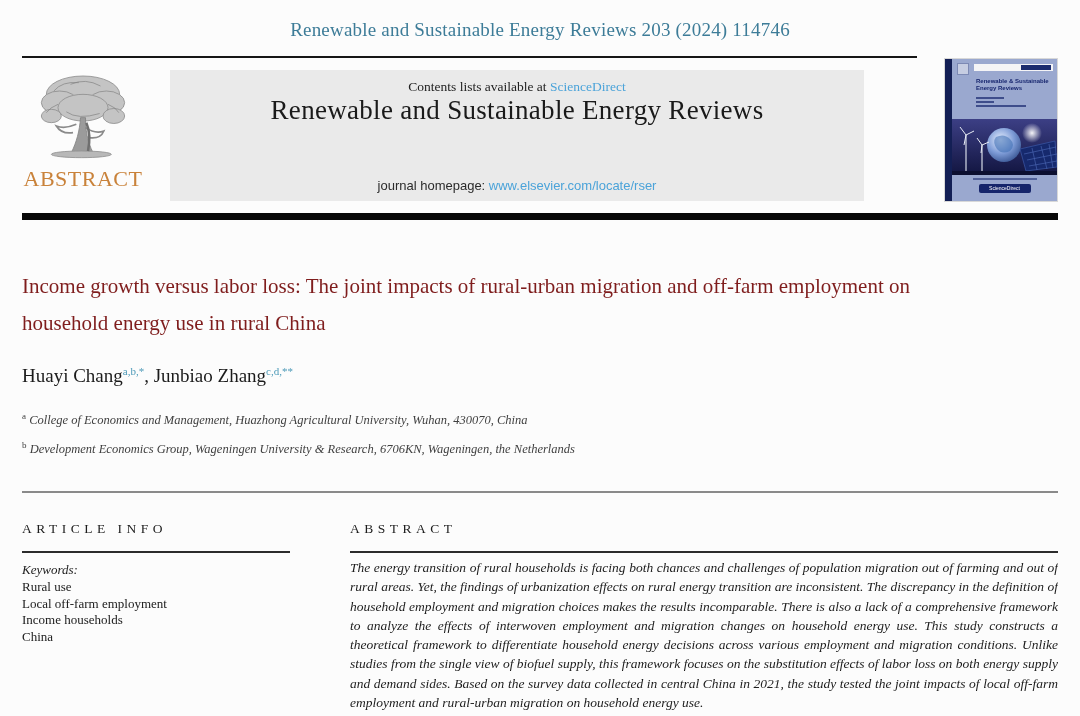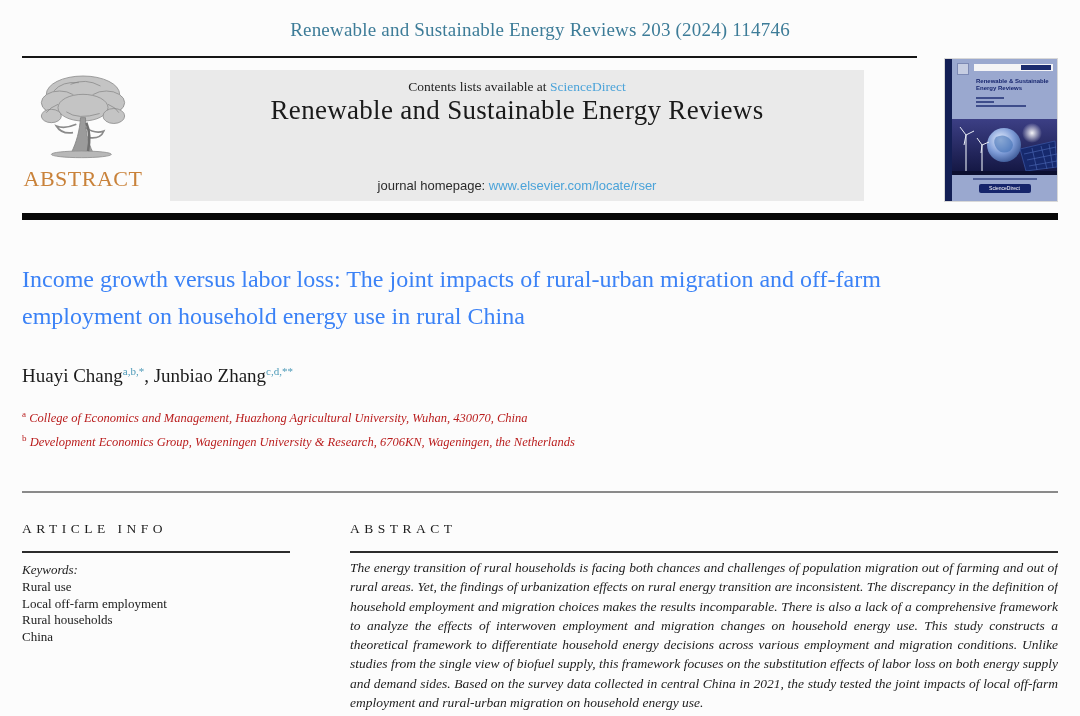--- a/index.html
+++ b/index.html
@@ -57,26 +57,26 @@
   .cover-brand {
     margin:4px auto 0 auto; width:52px; height:9px; background:#16256b; border-radius:2px;
     font-family:"Liberation Sans", sans-serif; font-size:5px; color:#fff;
     text-align:center; line-height:9px;
   }
 
   .bar-heavy { position:absolute; left:22px; top:213px; width:1036px; height:7px; background:#070707; }
 
   
   .title {
-    position:absolute; left:22px; top:261px; width:930px;
-    font-size:24px; line-height:37px; color:#3b82f6;
+    position:absolute; left:22px; top:268px; width:930px;
+    font-size:21px; line-height:37px; color:#7f1d1d;
   }
   .authors { position:absolute; left:22px; top:365px; font-size:19px; color:#1b1b1b; }
   .authors sup { font-size:11px; color:#4d9ab8; }
-  .affils { position:absolute; left:22px; top:404px; font-size:12.5px; font-style:italic; color:#b91c1c; line-height:20px; }
+  .affils { position:absolute; left:22px; top:404px; font-size:12.5px; font-style:italic; color:#404040; line-height:25px; }
   .affils sup { font-style:normal; font-size:9px; }
 
   .rule-mid { position:absolute; left:22px; top:491px; width:1036px; height:2px; background:#8a8a8a; }
 
   
   .sec-head { position:absolute; top:521px; font-size:13.5px; letter-spacing:4.5px; color:#1d1d1d;text-align:center; }
   .sec-head.ai { left:22px; }
   .sec-head.ab { left:350px; }
   .rule-ai { position:absolute; left:22px; top:551px; width:268px; height:1.5px; background:#2c2c2c; }
   .rule-ab { position:absolute; left:350px; top:551px; width:708px; height:1.5px; background:#2c2c2c; }
@@ -200,21 +200,21 @@
 
   <div class="sec-head ai">ARTICLE INFO</div>
   <div class="sec-head ab">ABSTRACT</div>
   <div class="rule-ai"></div>
   <div class="rule-ab"></div>
 
   <div class="keywords">
     <div class="kw-label">Keywords:</div>
     <div>Rural use</div>
     <div>Local off-farm employment</div>
-    <div>Rural households</div>
+    <div>Income households</div>
     <div>China</div>
   </div>
 
   <div class="abstract">
     <span>The energy transition of rural households is facing both chances and challenges of population migration out of farming and out of rural areas. Yet, the findings of urbanization effects on rural energy transition are inconsistent. The discrepancy in the definition of household employment and migration choices makes the results incomparable. There is also a lack of a comprehensive framework to analyze the effects of interwoven employment and migration changes on household energy use. This study constructs a theoretical framework to differentiate household energy decisions across various employment and migration conditions. Unlike studies from the single view of biofuel supply, this framework focuses on the substitution effects of labor loss on both energy supply and demand sides. Based on the survey data collected in central China in 2021, the study tested the</span><span> joint impacts of local off-farm employment and rural-urban migration on household energy use.</span>
   </div>
 
 </div>
 
 </body></html>

